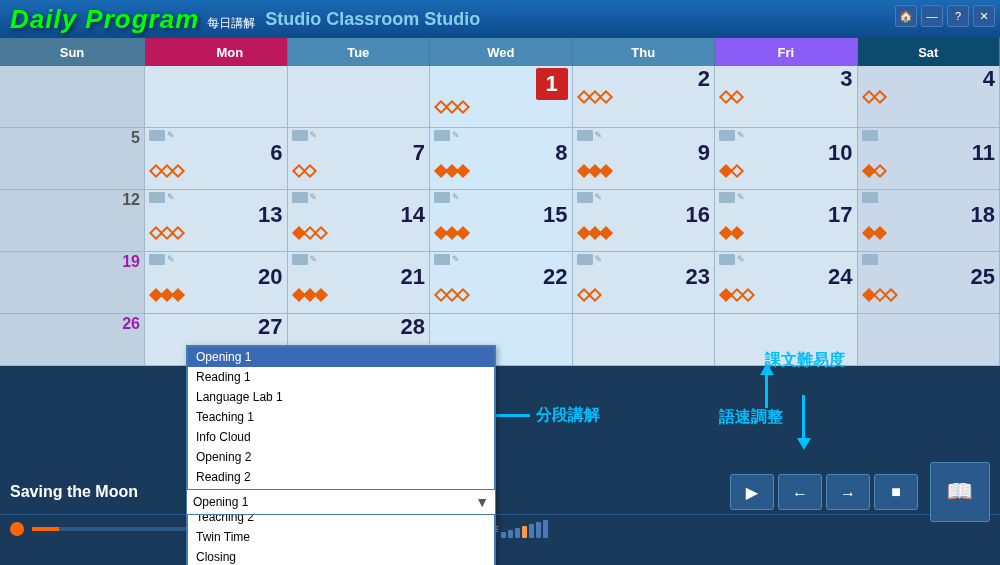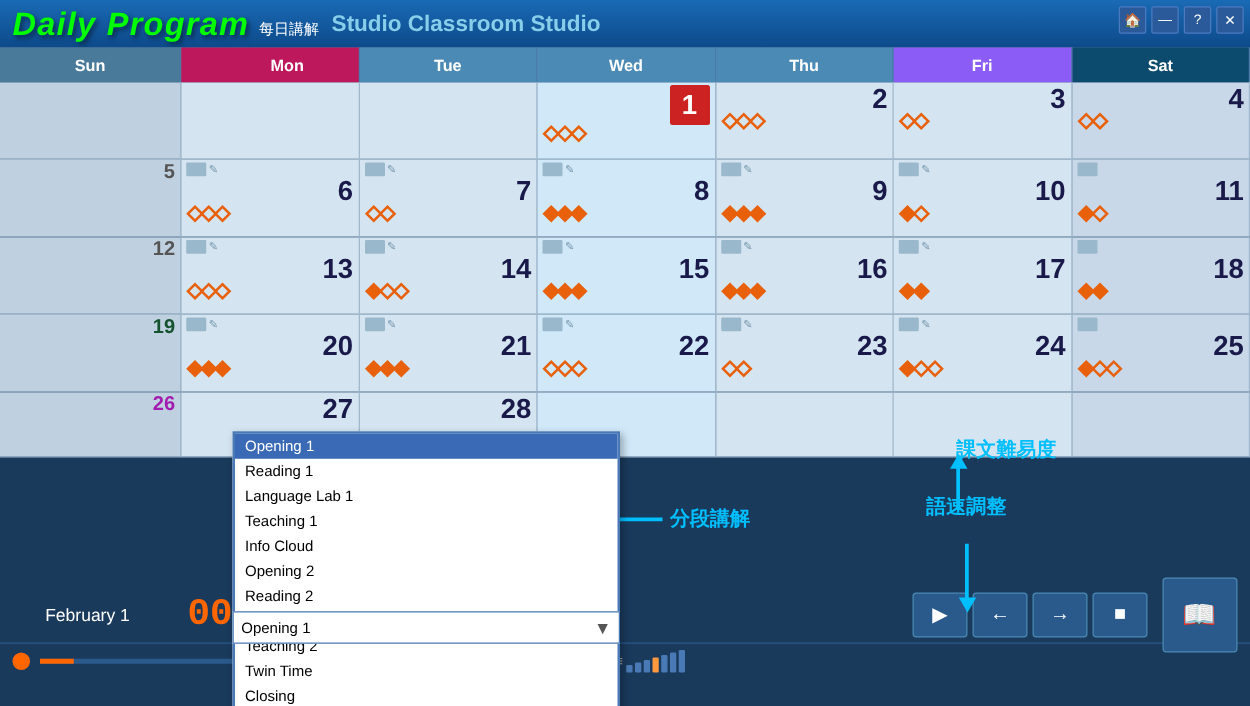--- a/index.html
+++ b/index.html
@@ -595,21 +595,21 @@
         <div class="cal-icons">
           <span class="diamond"></span>
           <span class="diamond"></span>
         </div>
       </div>
     </div>
 
     <div class="cal-week">
       <div class="cal-cell sun-cell">
         <div class="cal-cell-top">
-            <div class="cal-date" style="font-size:16px;color:#14532d;">19</div>
+            <div class="cal-date" style="font-size:16px;color:#a21caf;">19</div>
           </div>
       </div>
       <div class="cal-cell">
         <div class="top-icons-row">
             <span class="ti-box"></span>
             <span class="ti-pencil">✎</span>
           </div>
         <div class="cal-cell-top">
             <div class="cal-date">20</div>
           </div>
@@ -740,30 +740,31 @@
     <span class="ann-text">分段講解</span>
   </div>
 
   <div style="position:absolute;right:155px;top:350px;display:flex;flex-direction:column;align-items:flex-start;gap:2px;z-index:6;pointer-events:none;">
     <span class="ann-text">課文難易度</span>
     <div style="width:3px;height:35px;background:#00bfff;position:relative;">
       <div style="position:absolute;top:-10px;left:-5px;border-left:7px solid transparent;border-right:7px solid transparent;border-bottom:12px solid #00bfff;"></div>
     </div>
   </div>
 
-  <div style="position:absolute;right:195px;top:395px;display:flex;flex-direction:column;align-items:center;gap:19px;z-index:6;pointer-events:none;">
+  <div style="position:absolute;right:195px;top:395px;display:flex;flex-direction:row;align-items:center;gap:19px;z-index:6;pointer-events:none;">
     <span class="ann-text">語速調整</span>
     <div style="width:3px;height:45px;background:#00bfff;position:relative;">
       <div style="position:absolute;bottom:-10px;left:-5px;border-left:7px solid transparent;border-right:7px solid transparent;border-top:12px solid #00bfff;"></div>
     </div>
   </div>
 
   <div class="bottom-bar">
 
     <div class="info-row">
+      <div class="lesson-title">Saving the Moon</div>
       <div class="date-label">February 1</div>
       <div class="timer-display">00:28</div>
       <div style="display:flex;flex-direction:column;margin-left:8px;">
         <span class="total-time-label">Total time</span>
         <span class="total-time-val">24:01</span>
       </div>
       <div class="controls-right">
         <div class="ctrl-btn">▶</div>
         <div class="ctrl-btn">←</div>
         <div class="ctrl-btn">→</div>

